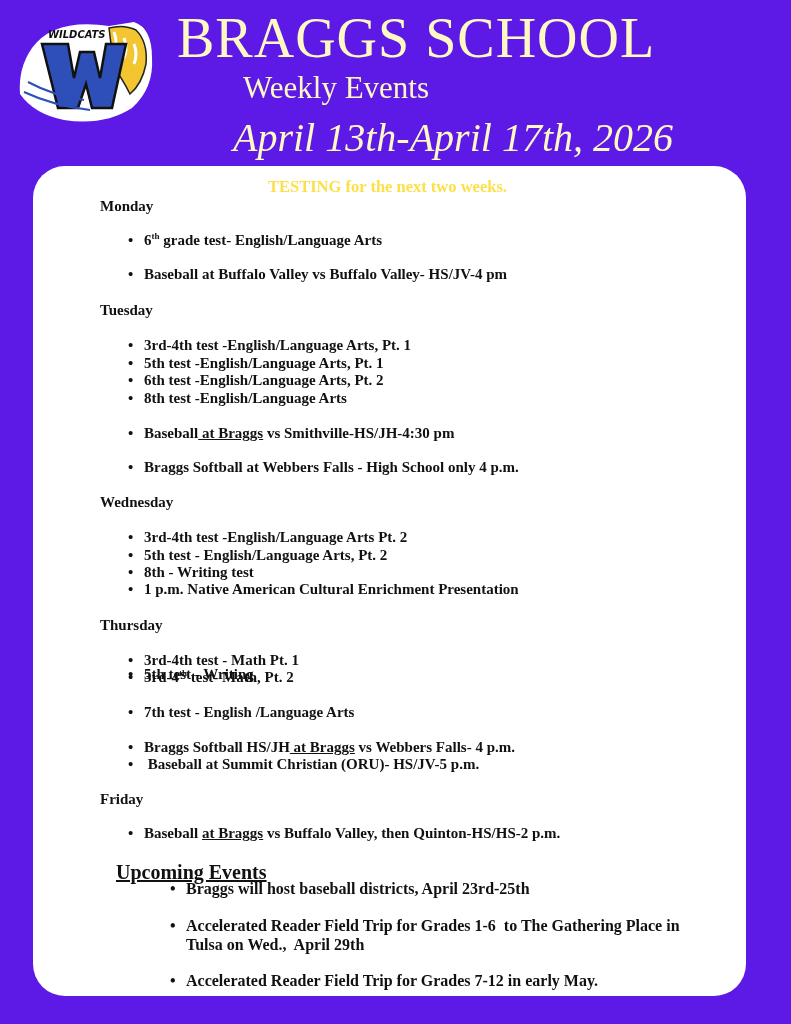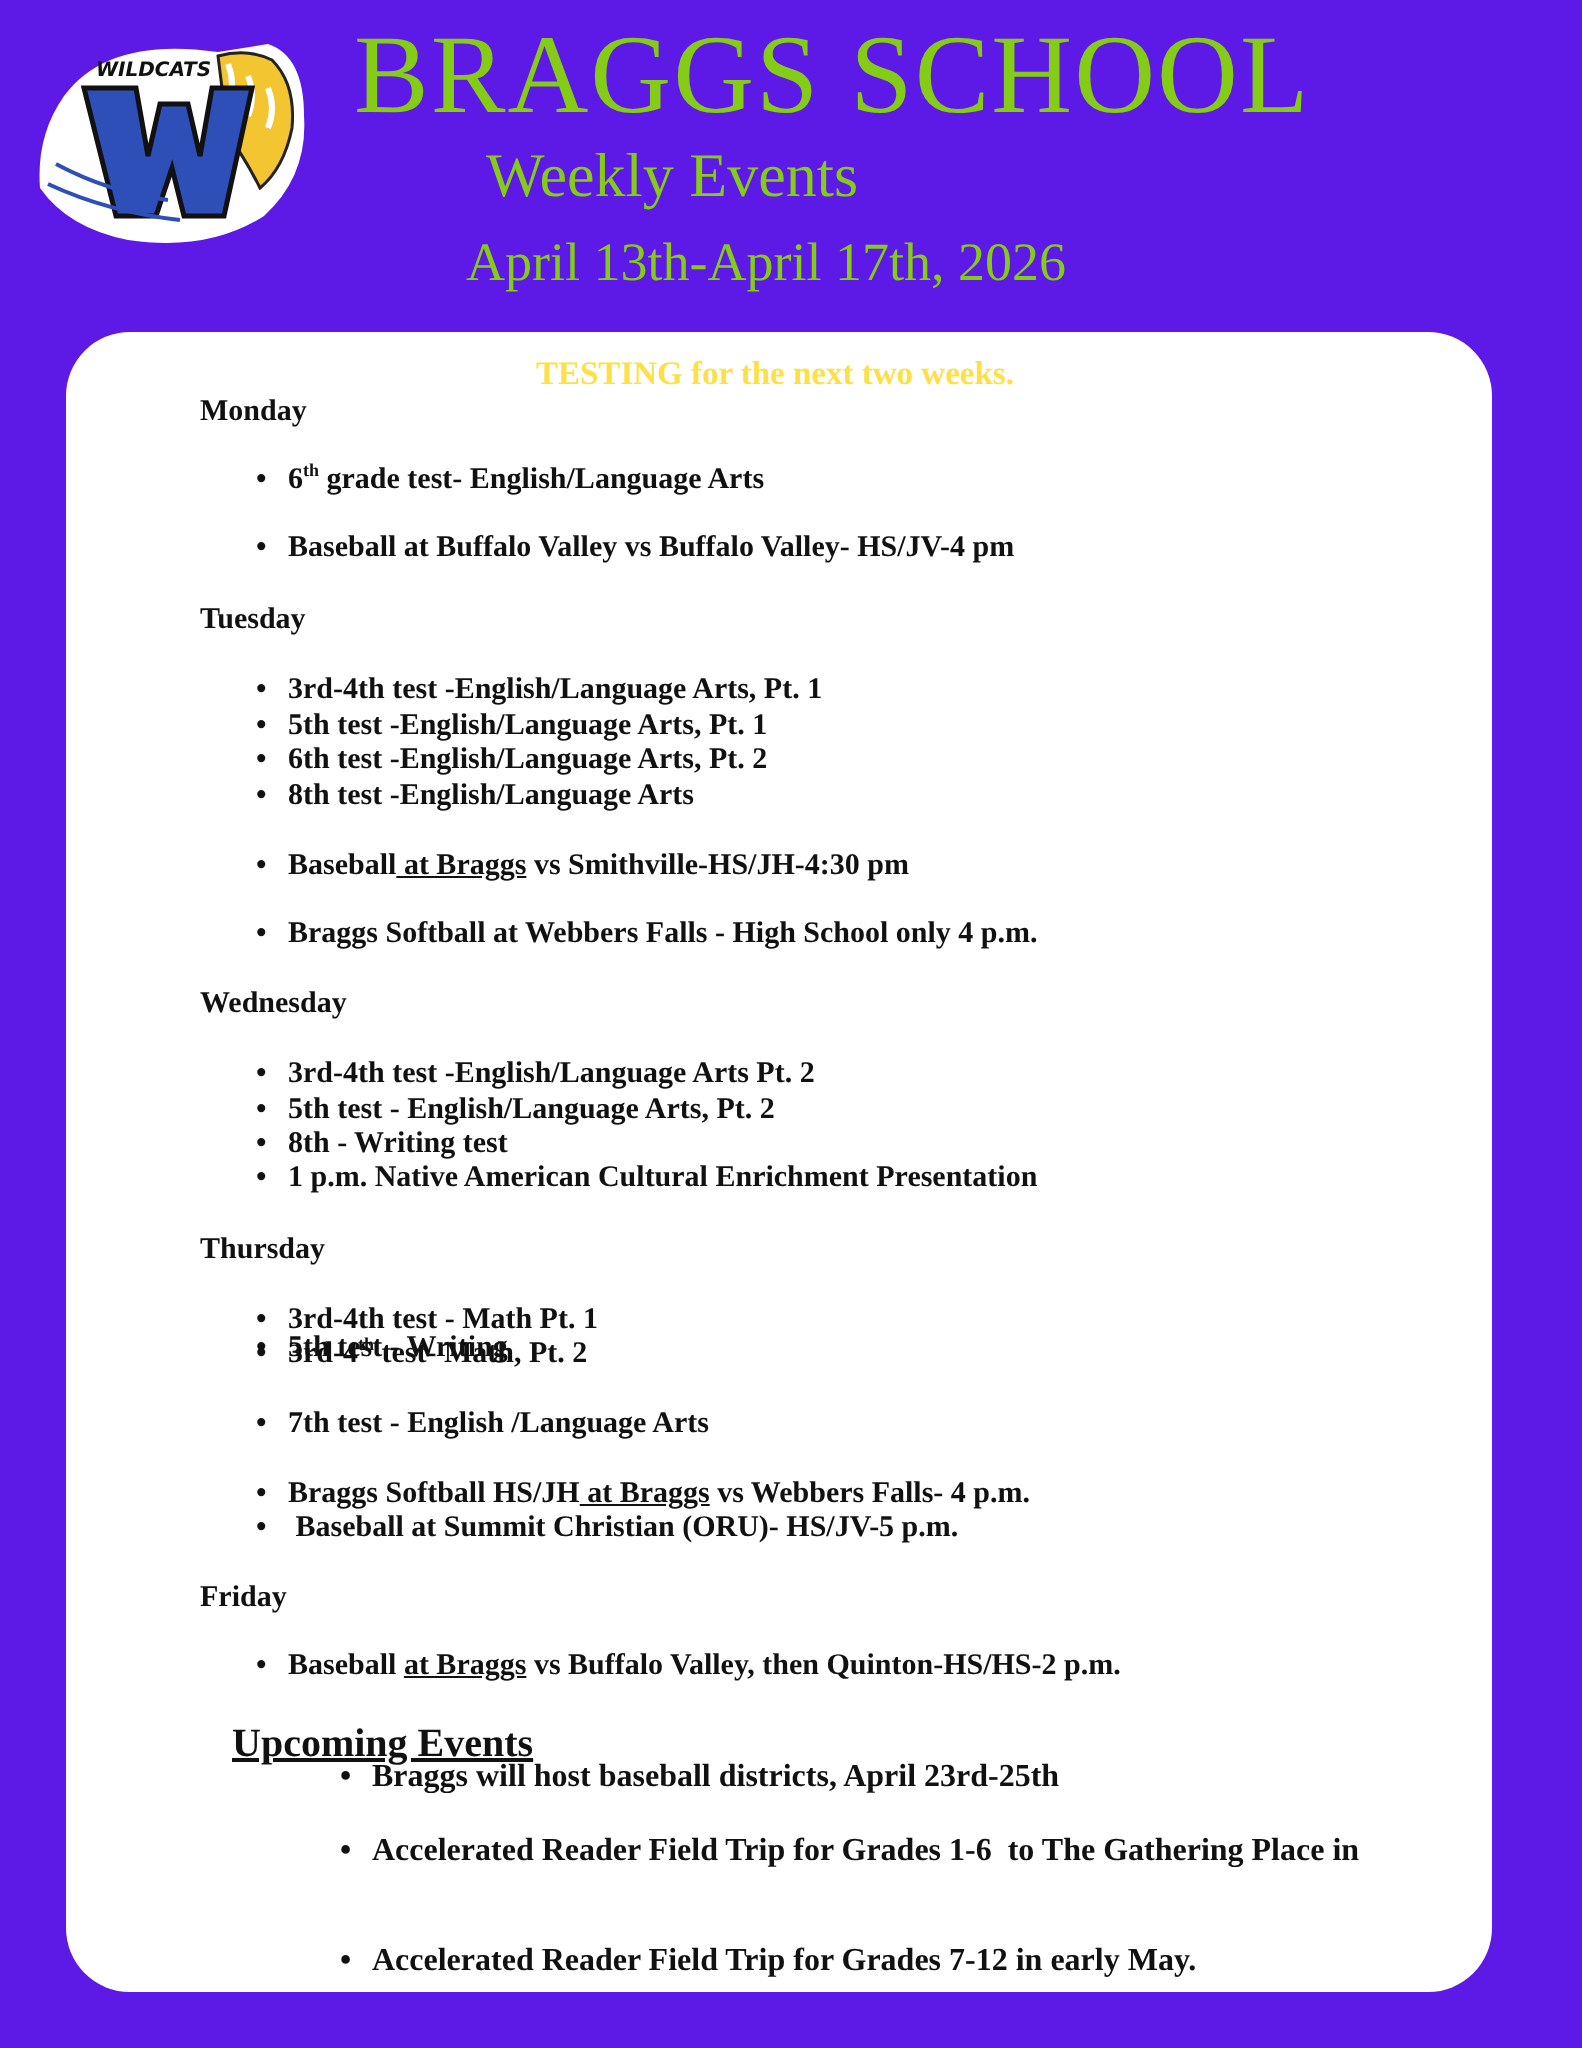--- a/index.html
+++ b/index.html
@@ -7,26 +7,26 @@
     width:791px; height:1024px; overflow:hidden;
     background:#5d1ae6;
     font-family:"DejaVu Serif", "Liberation Serif", serif;
     position:relative;
   }
   .logo {
     position:absolute; left:14px; top:8px; width:142px; height:122px;
   }
   .title {
     position:absolute; left:0; top:8px; width:791px;
-    color:#84cc16; text-align:center;
+    color:#fef9c3; text-align:center;
     font-family:"Liberation Serif", "DejaVu Serif", serif;
   }
   .t1 { position:absolute; left:177px; top:10px; font-size:56px; letter-spacing:1px; line-height:1; white-space:nowrap;}
   .t2 { position:absolute; left:243px; top:72px; font-size:31px; line-height:1; white-space:nowrap;}
-  .t3 { position:absolute; left:233px; top:118px; font-size:27px; line-height:1; white-space:nowrap;}
+  .t3 { position:absolute; left:233px; top:118px; font-size:40px; line-height:1; white-space:nowrap;font-style:italic;}
   .card {
     position:absolute; left:33px; top:166px; width:713px; height:830px;
     background:#ffffff; border-radius:32px;
   }
   .testing { position:absolute; left:268px; top:177px; font-size:16.5px; font-weight:bold; color:#fde047; font-family:"Liberation Serif","DejaVu Serif",serif; }
   .day { position:absolute; left:100px; font-size:15px; font-weight:bold; color:#111; font-family:"Liberation Serif","DejaVu Serif",serif;}
   .item { position:absolute; left:128px; font-size:15px; font-weight:bold; color:#111; white-space:nowrap; font-family:"Liberation Serif","DejaVu Serif",serif;}
   .item .bullet { display:inline-block; width:16px; }
   .u { text-decoration:underline; }
   sup { font-size:9px; vertical-align:super; line-height:0;margin-top:48px; }
@@ -86,14 +86,14 @@
 <div class="item" style="top:666px;"><span class="bullet">•</span><span>5th test - Writing</span></div>
 <div class="item" style="top:704px;"><span class="bullet">•</span><span>7th test -  English /Language Arts</span></div>
 <div class="item" style="top:739px;"><span class="bullet">•</span><span>Braggs Softball HS/JH</span><span class="u"> at Braggs</span><span> vs Webbers Falls- 4 p.m.</span></div>
 <div class="item" style="top:756px;"><span class="bullet">•</span><span style="white-space:pre;"> Baseball at Summit Christian (ORU)- HS/JV-5 p.m.</span></div>
 
 <div class="day" style="top:791px;">Friday</div>
 <div class="item" style="top:825px;"><span class="bullet">•</span><span style="white-space:pre;">Baseball </span><span class="u">at Braggs</span><span> vs Buffalo Valley, then Quinton-HS/HS-2 p.m.</span></div>
 
 <div class="upcoming">Upcoming Events</div>
 <div class="up-item" style="top:879px;"><span class="bullet">•</span><span>Braggs will host baseball districts, April 23rd-25th</span></div>
-<div class="up-item" style="top:916px;"><span class="bullet">•</span><span style="white-space:pre;">Accelerated Reader Field Trip for Grades 1-6  to The Gathering Place in</span></div>
+<div class="up-item" style="top:916px;"><span class="bullet">•</span><span style="white-space:pre;">Accelerated Reader Field Trip for Grades 1-6  to The Gathering Place in</span><span class="cont" style="white-space:pre;">Tulsa on Wed.,  April 29th</span></div>
 <div class="up-item" style="top:971px;"><span class="bullet">•</span><span>Accelerated Reader Field Trip for Grades 7-12 in early May.</span></div>
 
 </body></html>

